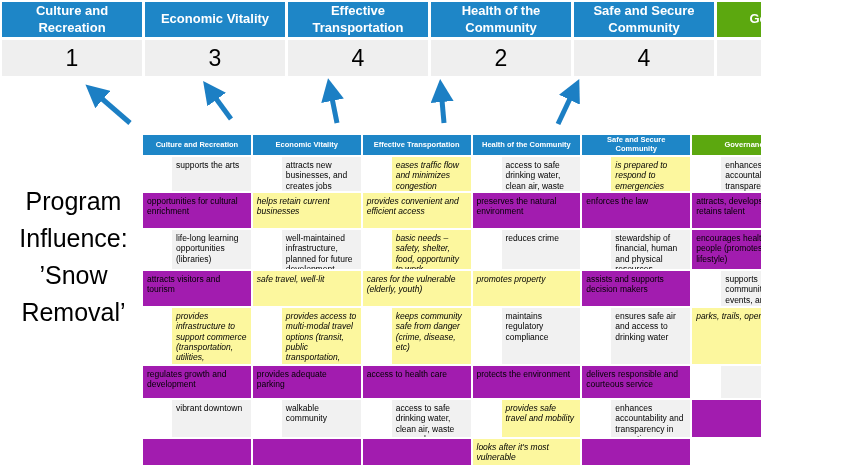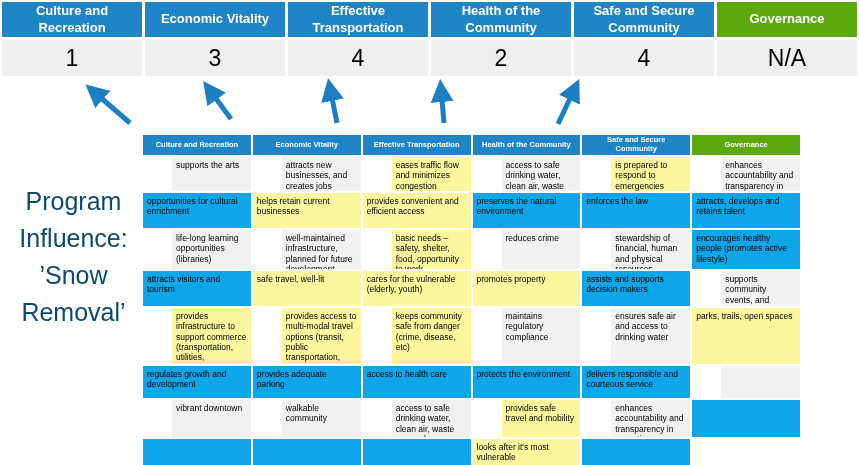--- a/index.html
+++ b/index.html
@@ -6,50 +6,50 @@
     --header-blue:#1E86C7;
     --header-green:#5CA80F;
     --score-bg:#EFEFEF;
     --band-gray:#F1F1F1;
     --highlight-yellow:#FCF79E;
     --arrow-blue:#1C7FC4;
     --text-black:#000000;
   }
   html,body{margin:0;padding:0;background:#fff;}
   body{font-family:"Liberation Sans","DejaVu Sans",sans-serif;color:var(--text-black);}
-  .stage{position:relative;width:859px;height:465px;background:#fff;overflow:hidden;}
+  .stage{position:relative;width:761px;height:465px;background:#fff;overflow:hidden;}
 
   
   .summary{position:absolute;left:2px;top:2px;width:855px;display:grid;
     grid-template-columns:repeat(6,1fr);grid-template-rows:35px 36px;gap:3px;background:#fff;}
   .s-head{background:var(--header-blue);color:#fff;font-weight:bold;font-size:13px;line-height:1.25;
     display:flex;align-items:center;justify-content:center;text-align:center;padding:0 8px;}
   .s-head.green{background:var(--header-green);}
   .s-score{background:var(--score-bg);font-size:23px;display:flex;align-items:center;justify-content:center;}
 
   
   .arrows{position:absolute;left:0;top:78px;width:859px;height:52px;}
   .arrows line{stroke:var(--arrow-blue);stroke-width:5;}
   .arrows .ah{fill:var(--arrow-blue);}
 
   
   .program{position:absolute;left:0;top:183px;width:147px;text-align:center;
-    font-size:25px;line-height:37px;color:#0c4a6e;}
+    font-size:25px;line-height:37px;color:#000000;}
 
   
   .matrix{position:absolute;left:143px;top:135px;width:657px;display:grid;
     grid-template-columns:repeat(6,1fr);
     grid-template-rows:20px 34px 35px 39px 35px 56px 32px 37px 35px;
     gap:2px;background:#fff;}
   .m-head{background:var(--header-blue);color:#fff;font-weight:bold;font-size:7.5px;line-height:1.15;
     display:flex;align-items:center;justify-content:center;text-align:center;padding:1px 6px;}
   .m-head.green{background:var(--header-green);}
-  .m-cell{background:#0ea5e9;font-size:8.5px;line-height:1.22;padding:3px 4px 2px 4px;overflow:hidden;}
+  .m-cell{background:#a21caf;font-size:8.5px;line-height:1.22;padding:3px 4px 2px 4px;overflow:hidden;}
   .m-cell.band{background:var(--band-gray);margin-left:29px;}
-  .m-cell.hl{background:var(--highlight-yellow);}
+  .m-cell.hl{background:var(--highlight-yellow);font-style:italic;}
 </style>
 </head>
 <body>
 
 <div class="stage">
 
   <div class="summary" id="summary">
       <div class="s-head">Culture and Recreation</div>
       <div class="s-head">Economic Vitality</div>
       <div class="s-head">Effective Transportation</div>

